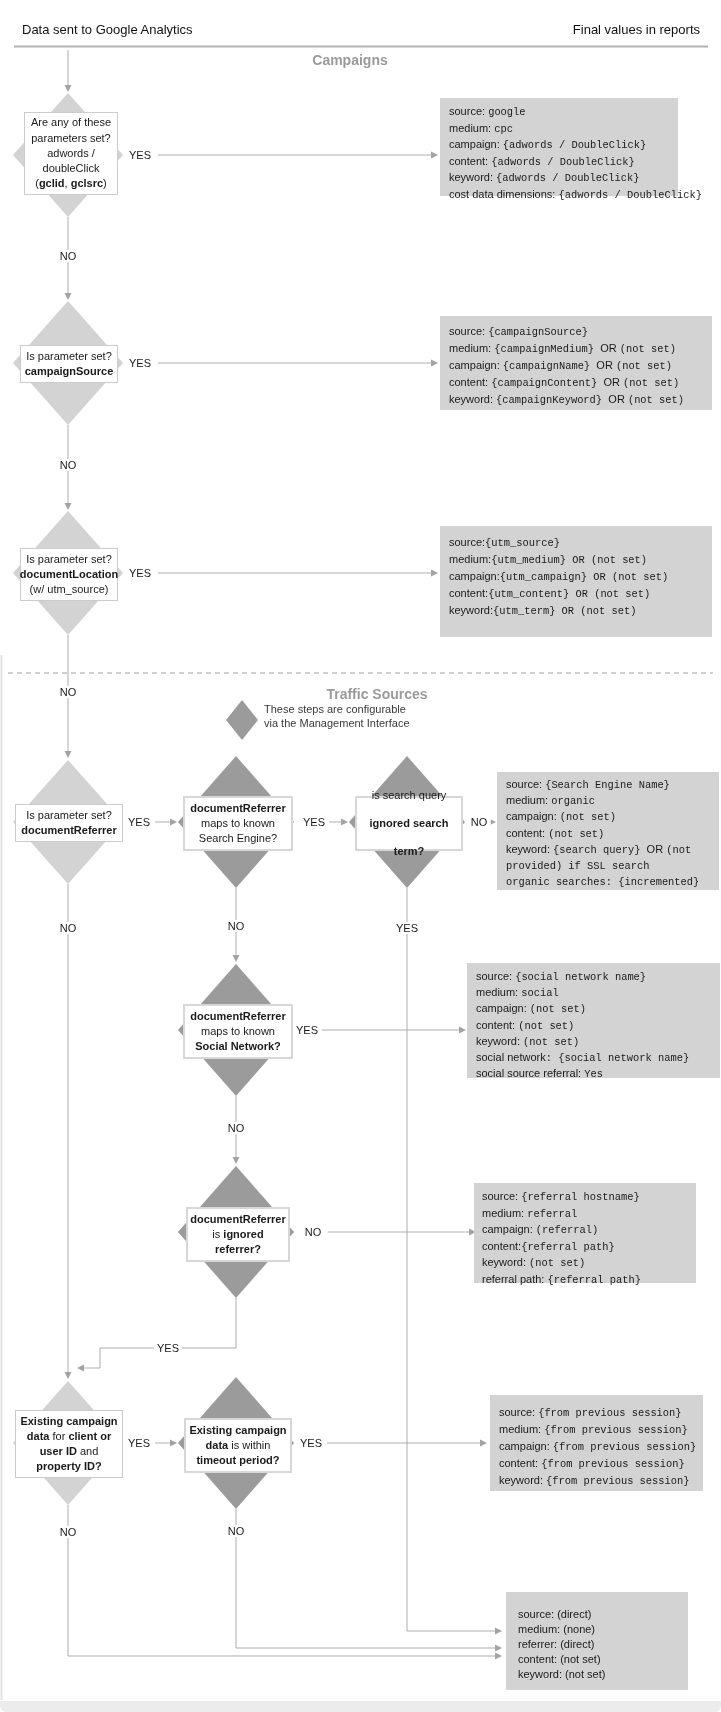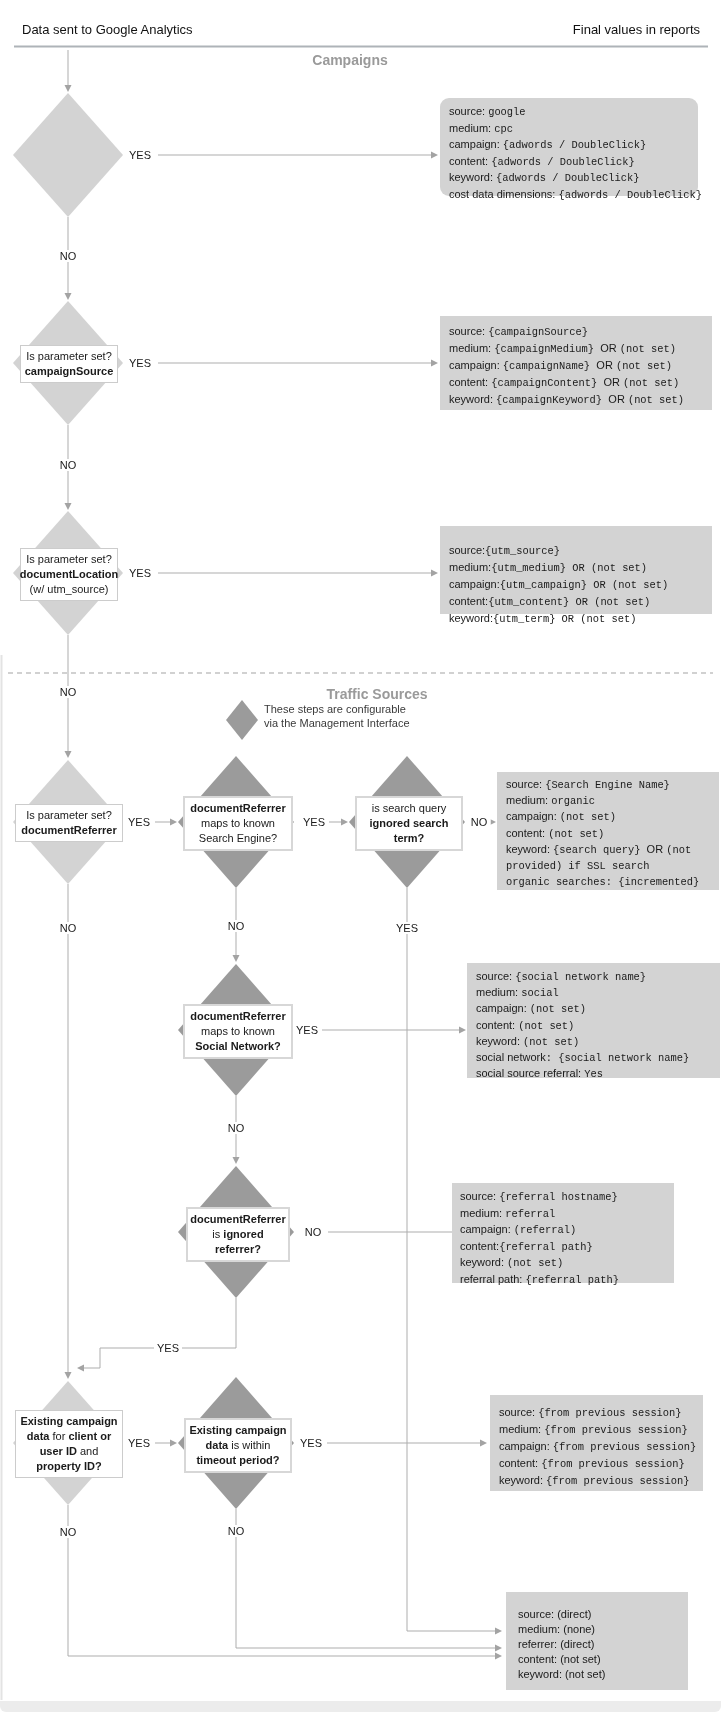--- a/index.html
+++ b/index.html
@@ -120,39 +120,46 @@
   <div class="hdr hdr-right">Final values in reports</div>
 
   <div class="sec-title" style="left:350px;top:52px;">Campaigns</div>
   <div class="sec-title" style="left:365px;top:686px;margin-left:12px;">Traffic Sources</div>
 
   <div class="legend-text">
       <div class="tline">These steps are configurable</div>
       <div class="tline">via the Management Interface</div>
     </div>
 
+  <div class="dbox db-light" style="left:24px;top:112px;width:92px;height:81px;">
+      <div class="tline"><span>Are any of these</span></div>
+      <div class="tline"><span>parameters set?</span></div>
+      <div class="tline"><span>adwords /</span></div>
+      <div class="tline"><span>doubleClick</span></div>
+      <div class="tline"><span>(</span><span class="b">gclid</span><span>, </span><span class="b">gclsrc</span><span>)</span></div>
+    </div>
   <div class="dbox db-light" style="left:20px;top:345px;width:96px;height:36px;">
       <div class="tline"><span>Is parameter set?</span></div>
       <div class="tline"><span class="b">campaignSource</span></div>
     </div>
   <div class="dbox db-light" style="left:20px;top:548px;width:96px;height:51px;">
       <div class="tline"><span>Is parameter set?</span></div>
       <div class="tline"><span class="b">documentLocation</span></div>
       <div class="tline"><span>(w/ utm_source)</span></div>
     </div>
   <div class="dbox db-light" style="left:15px;top:804px;width:106px;height:36px;">
       <div class="tline"><span>Is parameter set?</span></div>
       <div class="tline"><span class="b">documentReferrer</span></div>
     </div>
   <div class="dbox db-dark" style="left:183px;top:796px;width:106px;height:51px;">
       <div class="tline"><span class="b">documentReferrer</span></div>
       <div class="tline"><span>maps to known</span></div>
       <div class="tline"><span>Search Engine?</span></div>
     </div>
-  <div class="dbox db-dark" style="left:355px;top:796px;width:104px;height:51px;">
+  <div class="dbox db-dark" style="left:355px;top:796px;width:104px;height:51px;gap:13px;">
       <div class="tline"><span>is search query</span></div>
       <div class="tline"><span class="b">ignored search</span></div>
       <div class="tline"><span class="b">term?</span></div>
     </div>
   <div class="dbox db-dark" style="left:183px;top:1004px;width:106px;height:51px;">
       <div class="tline"><span class="b">documentReferrer</span></div>
       <div class="tline"><span>maps to known</span></div>
       <div class="tline"><span class="b">Social Network?</span></div>
     </div>
   <div class="dbox db-dark" style="left:186px;top:1207px;width:100px;height:51px;">
@@ -165,36 +172,36 @@
       <div class="tline"><span class="b">data</span><span> for </span><span class="b">client or</span></div>
       <div class="tline"><span class="b">user ID</span><span> and</span></div>
       <div class="tline"><span class="b">property ID?</span></div>
     </div>
   <div class="dbox db-dark" style="left:184px;top:1418px;width:104px;height:51px;">
       <div class="tline"><span class="b">Existing campaign</span></div>
       <div class="tline"><span class="b">data</span><span> is within</span></div>
       <div class="tline"><span class="b">timeout period?</span></div>
     </div>
 
-  <div class="rbox" style="left:440px;top:98px;width:258px;height:98px;border-radius:9px;">
+  <div class="rbox" style="left:440px;top:98px;width:238px;height:98px;">
       <div class="tline"><span>source: </span><span class="mono">google</span></div>
       <div class="tline"><span>medium: </span><span class="mono">cpc</span></div>
       <div class="tline"><span>campaign: </span><span class="mono">{adwords / DoubleClick}</span></div>
       <div class="tline"><span>content: </span><span class="mono">{adwords / DoubleClick}</span></div>
       <div class="tline"><span>keyword: </span><span class="mono">{adwords / DoubleClick}</span></div>
       <div class="tline"><span>cost data dimensions: </span><span class="mono">{adwords / DoubleClick}</span></div>
     </div>
   <div class="rbox" style="left:440px;top:316px;width:272px;height:94px;line-height:16px;padding-top:7px;">
       <div class="tline"><span>source: </span><span class="mono">{campaignSource}</span></div>
       <div class="tline"><span>medium: </span><span class="mono">{campaignMedium} </span><span>OR </span><span class="mono">(not set)</span></div>
       <div class="tline"><span>campaign: </span><span class="mono">{campaignName} </span><span>OR </span><span class="mono">(not set)</span></div>
       <div class="tline"><span>content: </span><span class="mono">{campaignContent} </span><span>OR </span><span class="mono">(not set)</span></div>
       <div class="tline"><span>keyword: </span><span class="mono">{campaignKeyword} </span><span>OR </span><span class="mono">(not set)</span></div>
     </div>
-  <div class="rbox" style="left:440px;top:526px;width:272px;height:88px;line-height:16px;padding-top:16px;">
+  <div class="rbox" style="left:440px;top:526px;width:272px;height:111px;line-height:16px;padding-top:8px;">
       <div class="tline"><span>source:</span><span class="mono">{utm_source}</span></div>
       <div class="tline"><span>medium:</span><span class="mono">{utm_medium} OR (not set)</span></div>
       <div class="tline"><span>campaign:</span><span class="mono">{utm_campaign} OR (not set)</span></div>
       <div class="tline"><span>content:</span><span class="mono">{utm_content} OR (not set)</span></div>
       <div class="tline"><span>keyword:</span><span class="mono">{utm_term} OR (not set)</span></div>
     </div>
   <div class="rbox" style="left:497px;top:772px;width:222px;height:118px;line-height:15.2px;padding-top:5px;">
       <div class="tline"><span>source: </span><span class="mono">{Search Engine Name}</span></div>
       <div class="tline"><span>medium: </span><span class="mono">organic</span></div>
       <div class="tline"><span>campaign: </span><span class="mono">(not set)</span></div>
@@ -205,21 +212,21 @@
     </div>
   <div class="rbox" style="left:467px;top:963px;width:253px;height:115px;line-height:15.2px;">
       <div class="tline"><span>source: </span><span class="mono">{social network name}</span></div>
       <div class="tline"><span>medium: </span><span class="mono">social</span></div>
       <div class="tline"><span>campaign: </span><span class="mono">(not set)</span></div>
       <div class="tline"><span>content: </span><span class="mono">(not set)</span></div>
       <div class="tline"><span>keyword: </span><span class="mono">(not set)</span></div>
       <div class="tline"><span>social network</span><span class="mono">: {social network name}</span></div>
       <div class="tline"><span>social source referral: </span><span class="mono">Yes</span></div>
     </div>
-  <div class="rbox" style="left:452px;top:1183px;width:222px;height:100px;padding-left:8px;">
+  <div class="rbox" style="left:474px;top:1183px;width:222px;height:100px;padding-left:8px;">
       <div class="tline"><span>source: </span><span class="mono">{referral hostname}</span></div>
       <div class="tline"><span>medium: </span><span class="mono">referral</span></div>
       <div class="tline"><span>campaign: </span><span class="mono">(referral)</span></div>
       <div class="tline"><span>content:</span><span class="mono">{referral path}</span></div>
       <div class="tline"><span>keyword: </span><span class="mono">(not set)</span></div>
       <div class="tline"><span>referral path: </span><span class="mono">{referral path}</span></div>
     </div>
   <div class="rbox" style="left:490px;top:1395px;width:213px;height:96px;line-height:16px;padding-top:9px;">
       <div class="tline"><span>source: </span><span class="mono">{from previous session}</span></div>
       <div class="tline"><span>medium: </span><span class="mono">{from previous session}</span></div>

